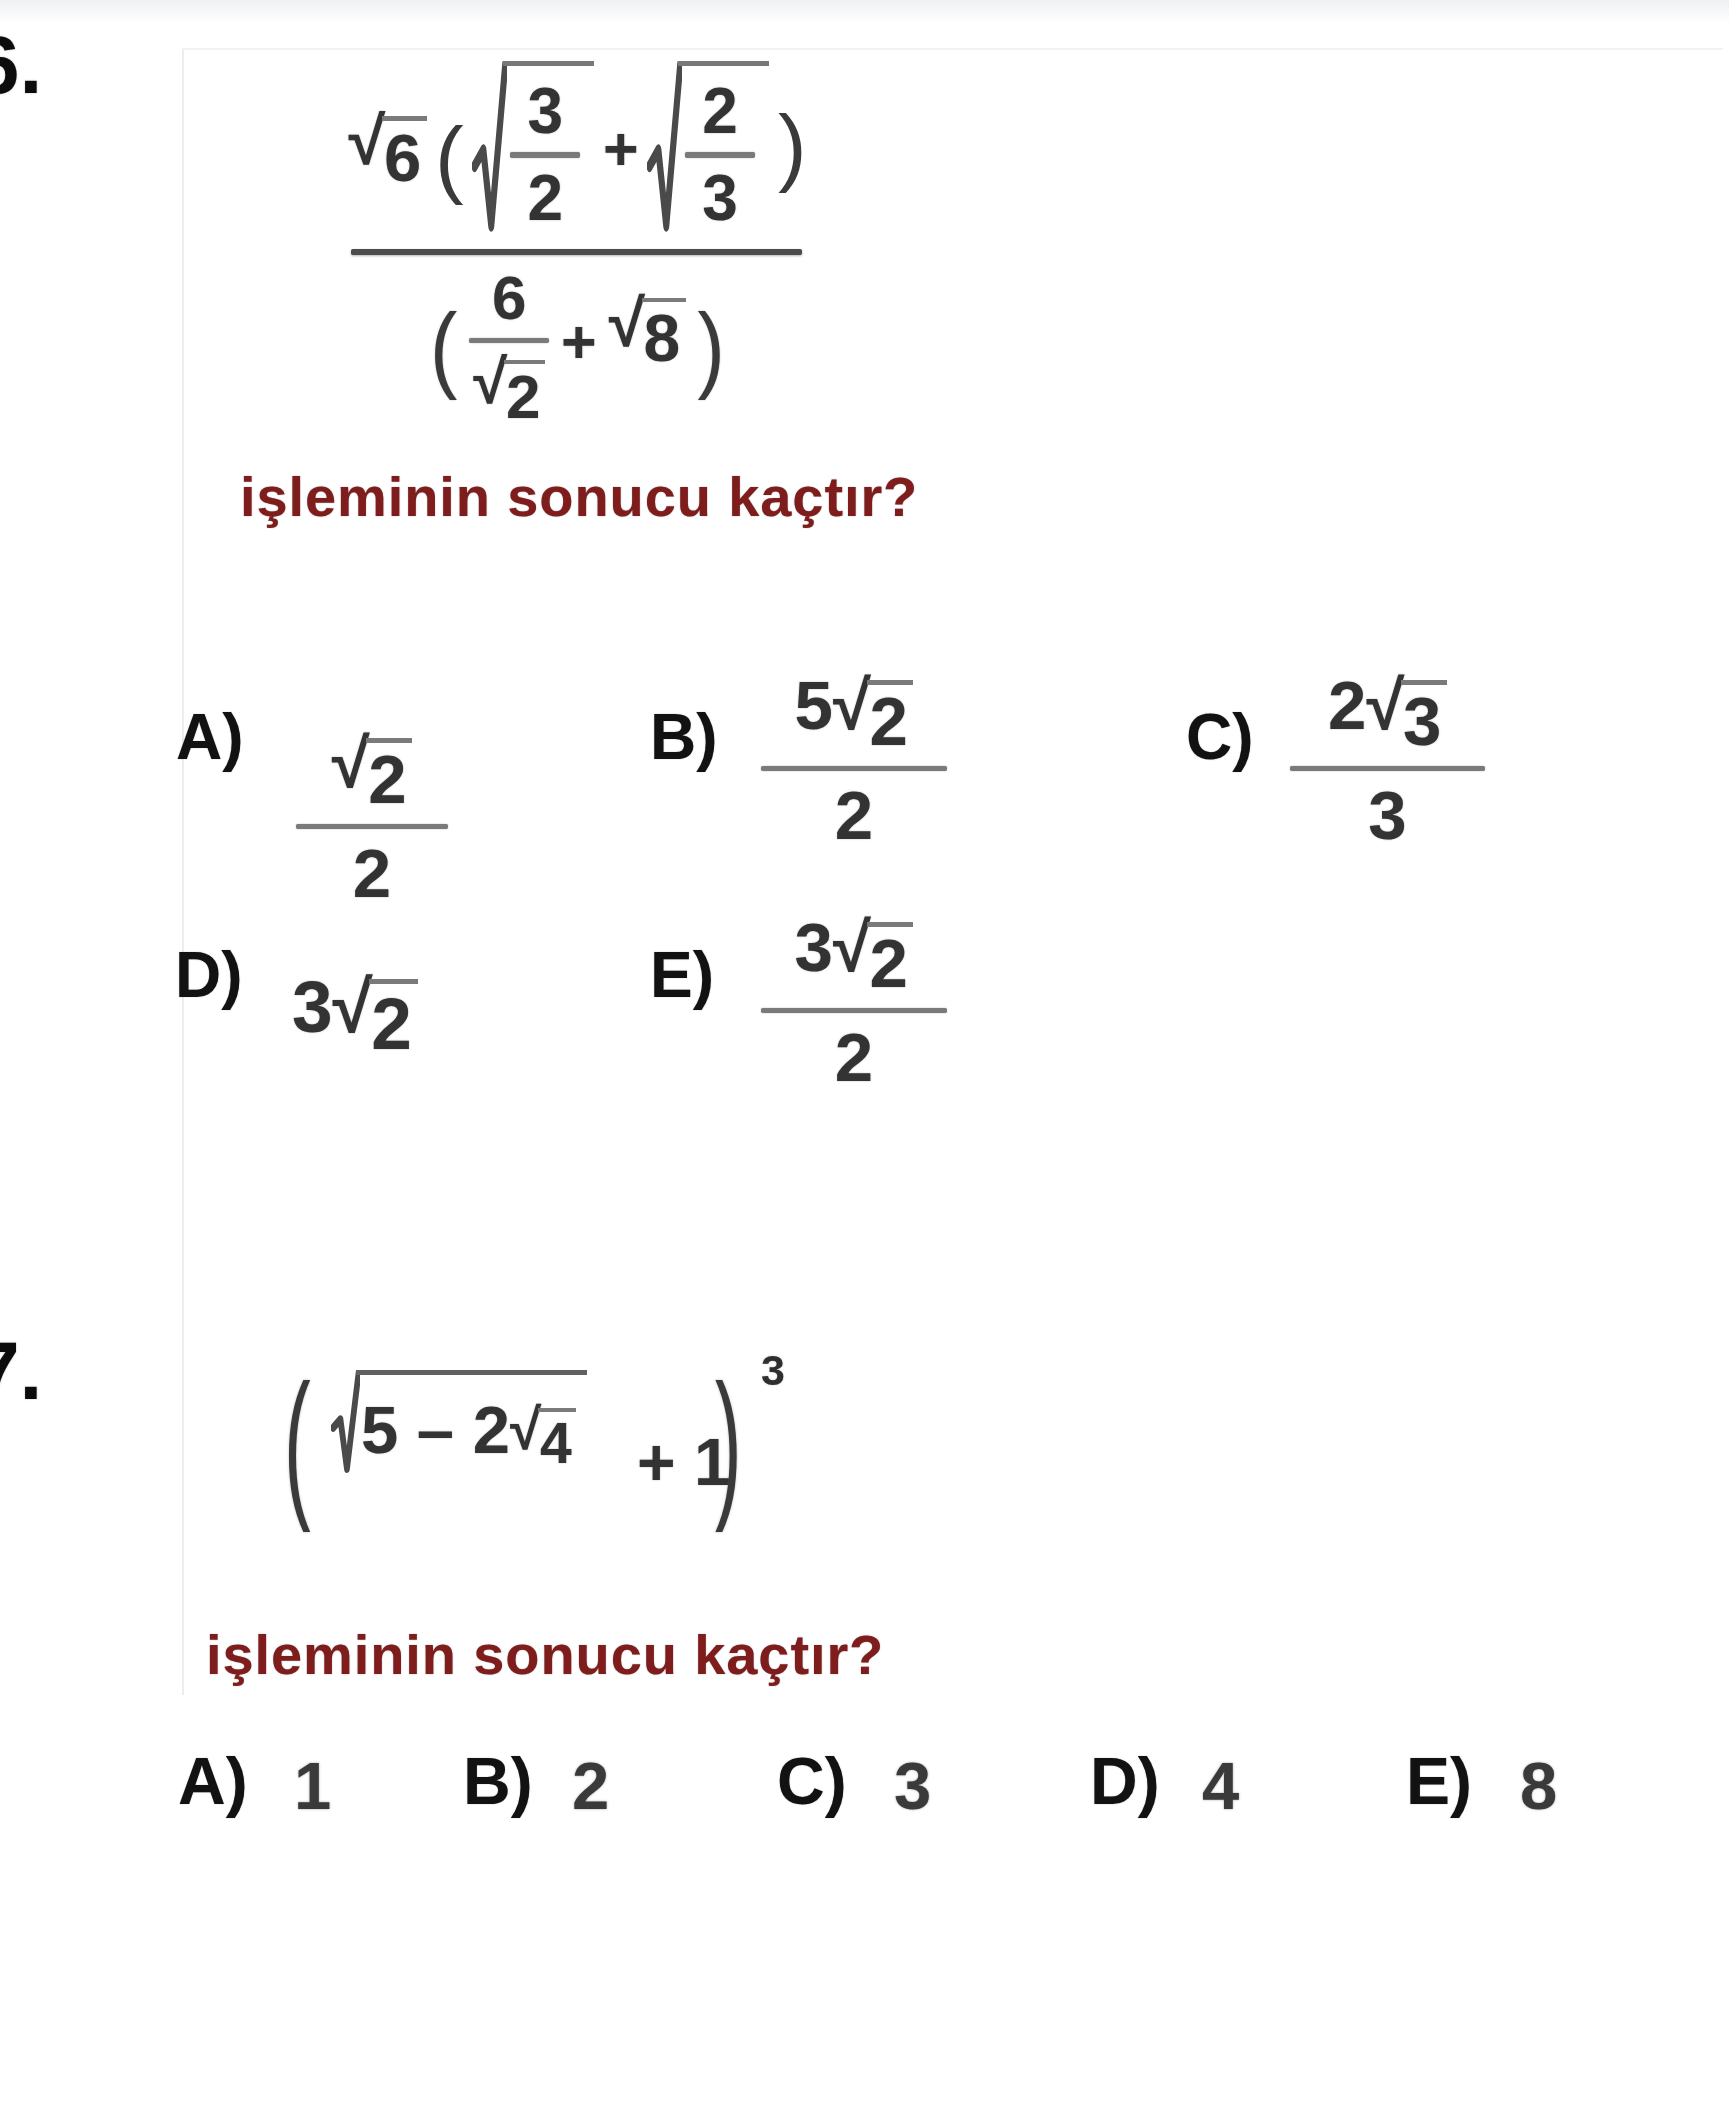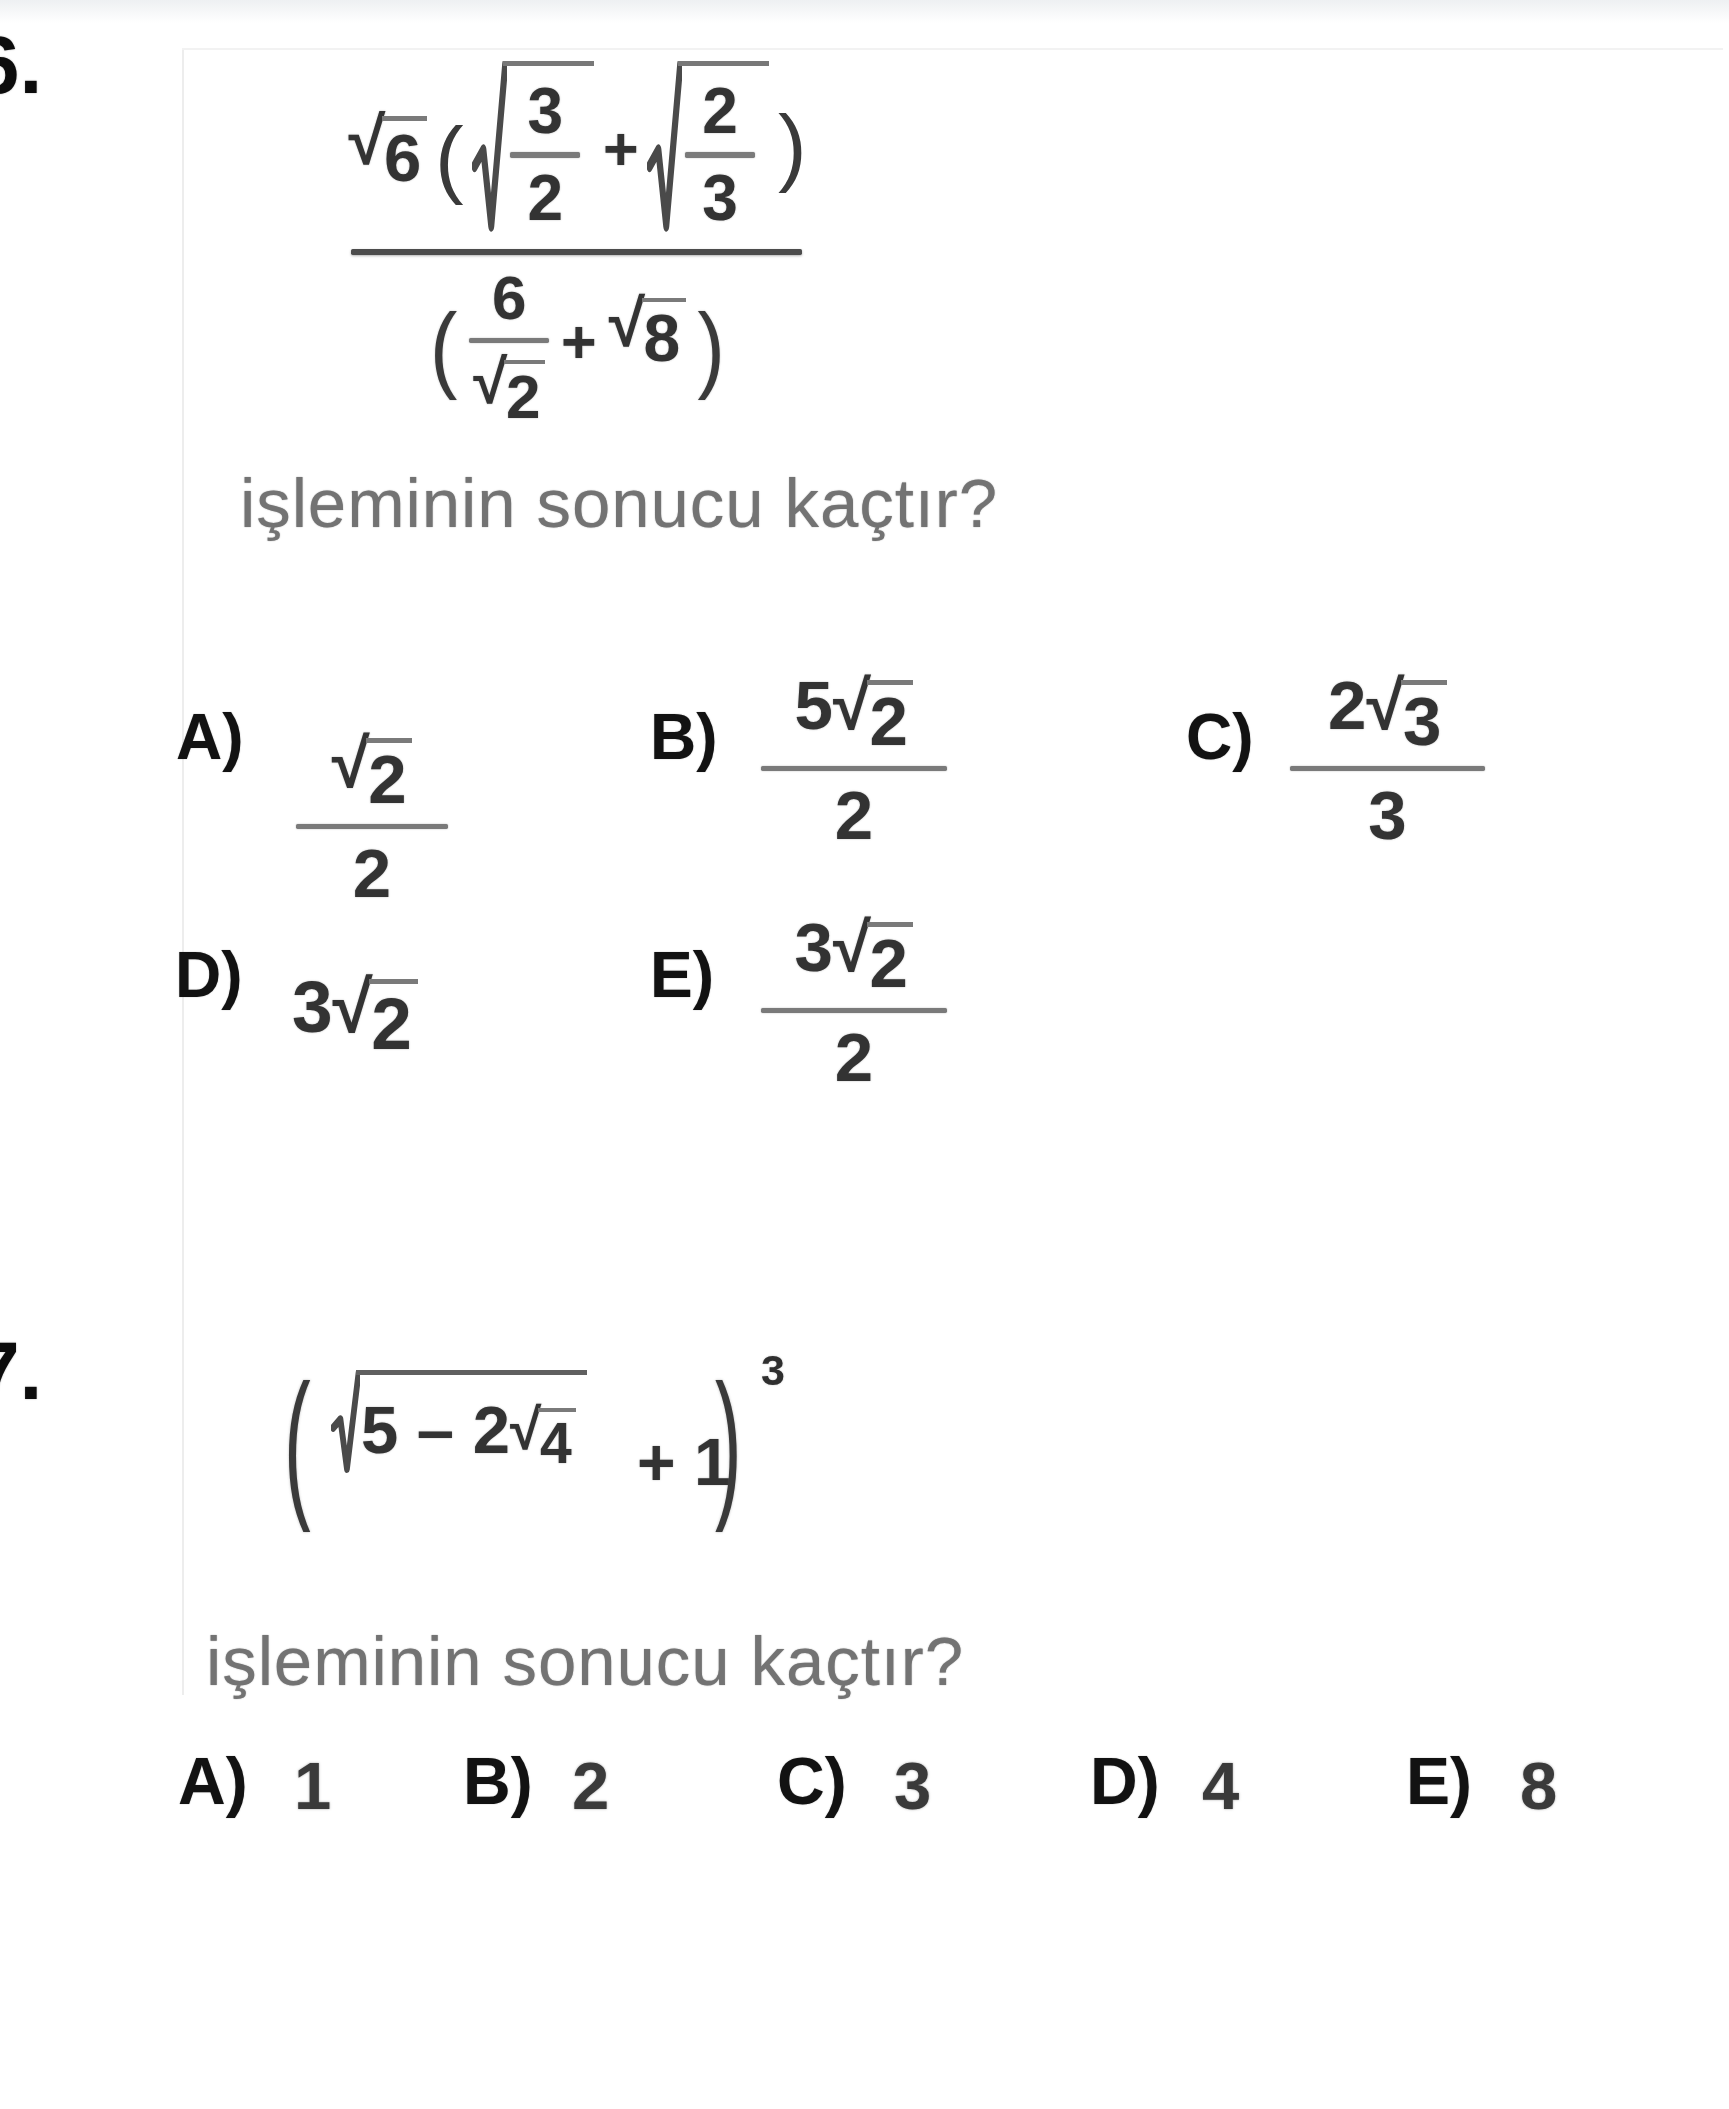--- a/index.html
+++ b/index.html
@@ -7,21 +7,21 @@
     position:relative;width:1729px;height:2109px;overflow:hidden;background:#ffffff;
     font-family:"Liberation Sans","DejaVu Sans",sans-serif;color:#1b1b1b;
   }
   .abs{position:absolute;}
   
   .topgrad{left:0;top:0;width:1729px;height:22.5px;background:linear-gradient(#eef0f2,#ffffff);}
   .vline{left:182px;top:48px;width:1.7px;height:1647px;background:#ededed;}
   .hline{left:182px;top:48px;width:1541px;height:1.7px;background:#f2f2f2;}
   
   .qnum{font-size:82px;font-weight:700;color:#0c0c0c;line-height:1;text-shadow:0 0 1.7px rgba(0,0,0,.35);}
-  .prompt{font-size:69px;font-weight:400;color:#737373;letter-spacing:0.9px;line-height:1;text-shadow:0 0 1.3px rgba(0,0,0,.4);}
+  .prompt{font-size:56px;font-weight:700;color:#7f1d1d;letter-spacing:0.9px;line-height:1;text-shadow:0 0 1.3px rgba(0,0,0,.4);}
   .optlabel{font-size:64px;font-weight:700;color:#121212;line-height:1;text-shadow:0 0 1.3px rgba(0,0,0,.35);}
   .math{font-weight:700;color:#333;text-shadow:0 0 1.7px rgba(70,70,70,.45);line-height:1;}
   .f66{font-size:57px;} .f72{font-size:62px;} .f74{font-size:64px;}
   .f76{font-size:66px;} .f78{font-size:67px;} .f80{font-size:69px;} .f84{font-size:73px;}
   
   .rt{display:inline-flex;align-items:flex-start;line-height:1;}
   .rt .rs{line-height:1;display:inline-block;}
   .rt .rc{line-height:1;margin-top:.13em;border-top:.075em solid #7a7a7a;padding:.04em .08em 0 .03em;margin-left:-.05em;}
   
   .fr{display:inline-flex;flex-direction:column;align-items:center;line-height:1;}

